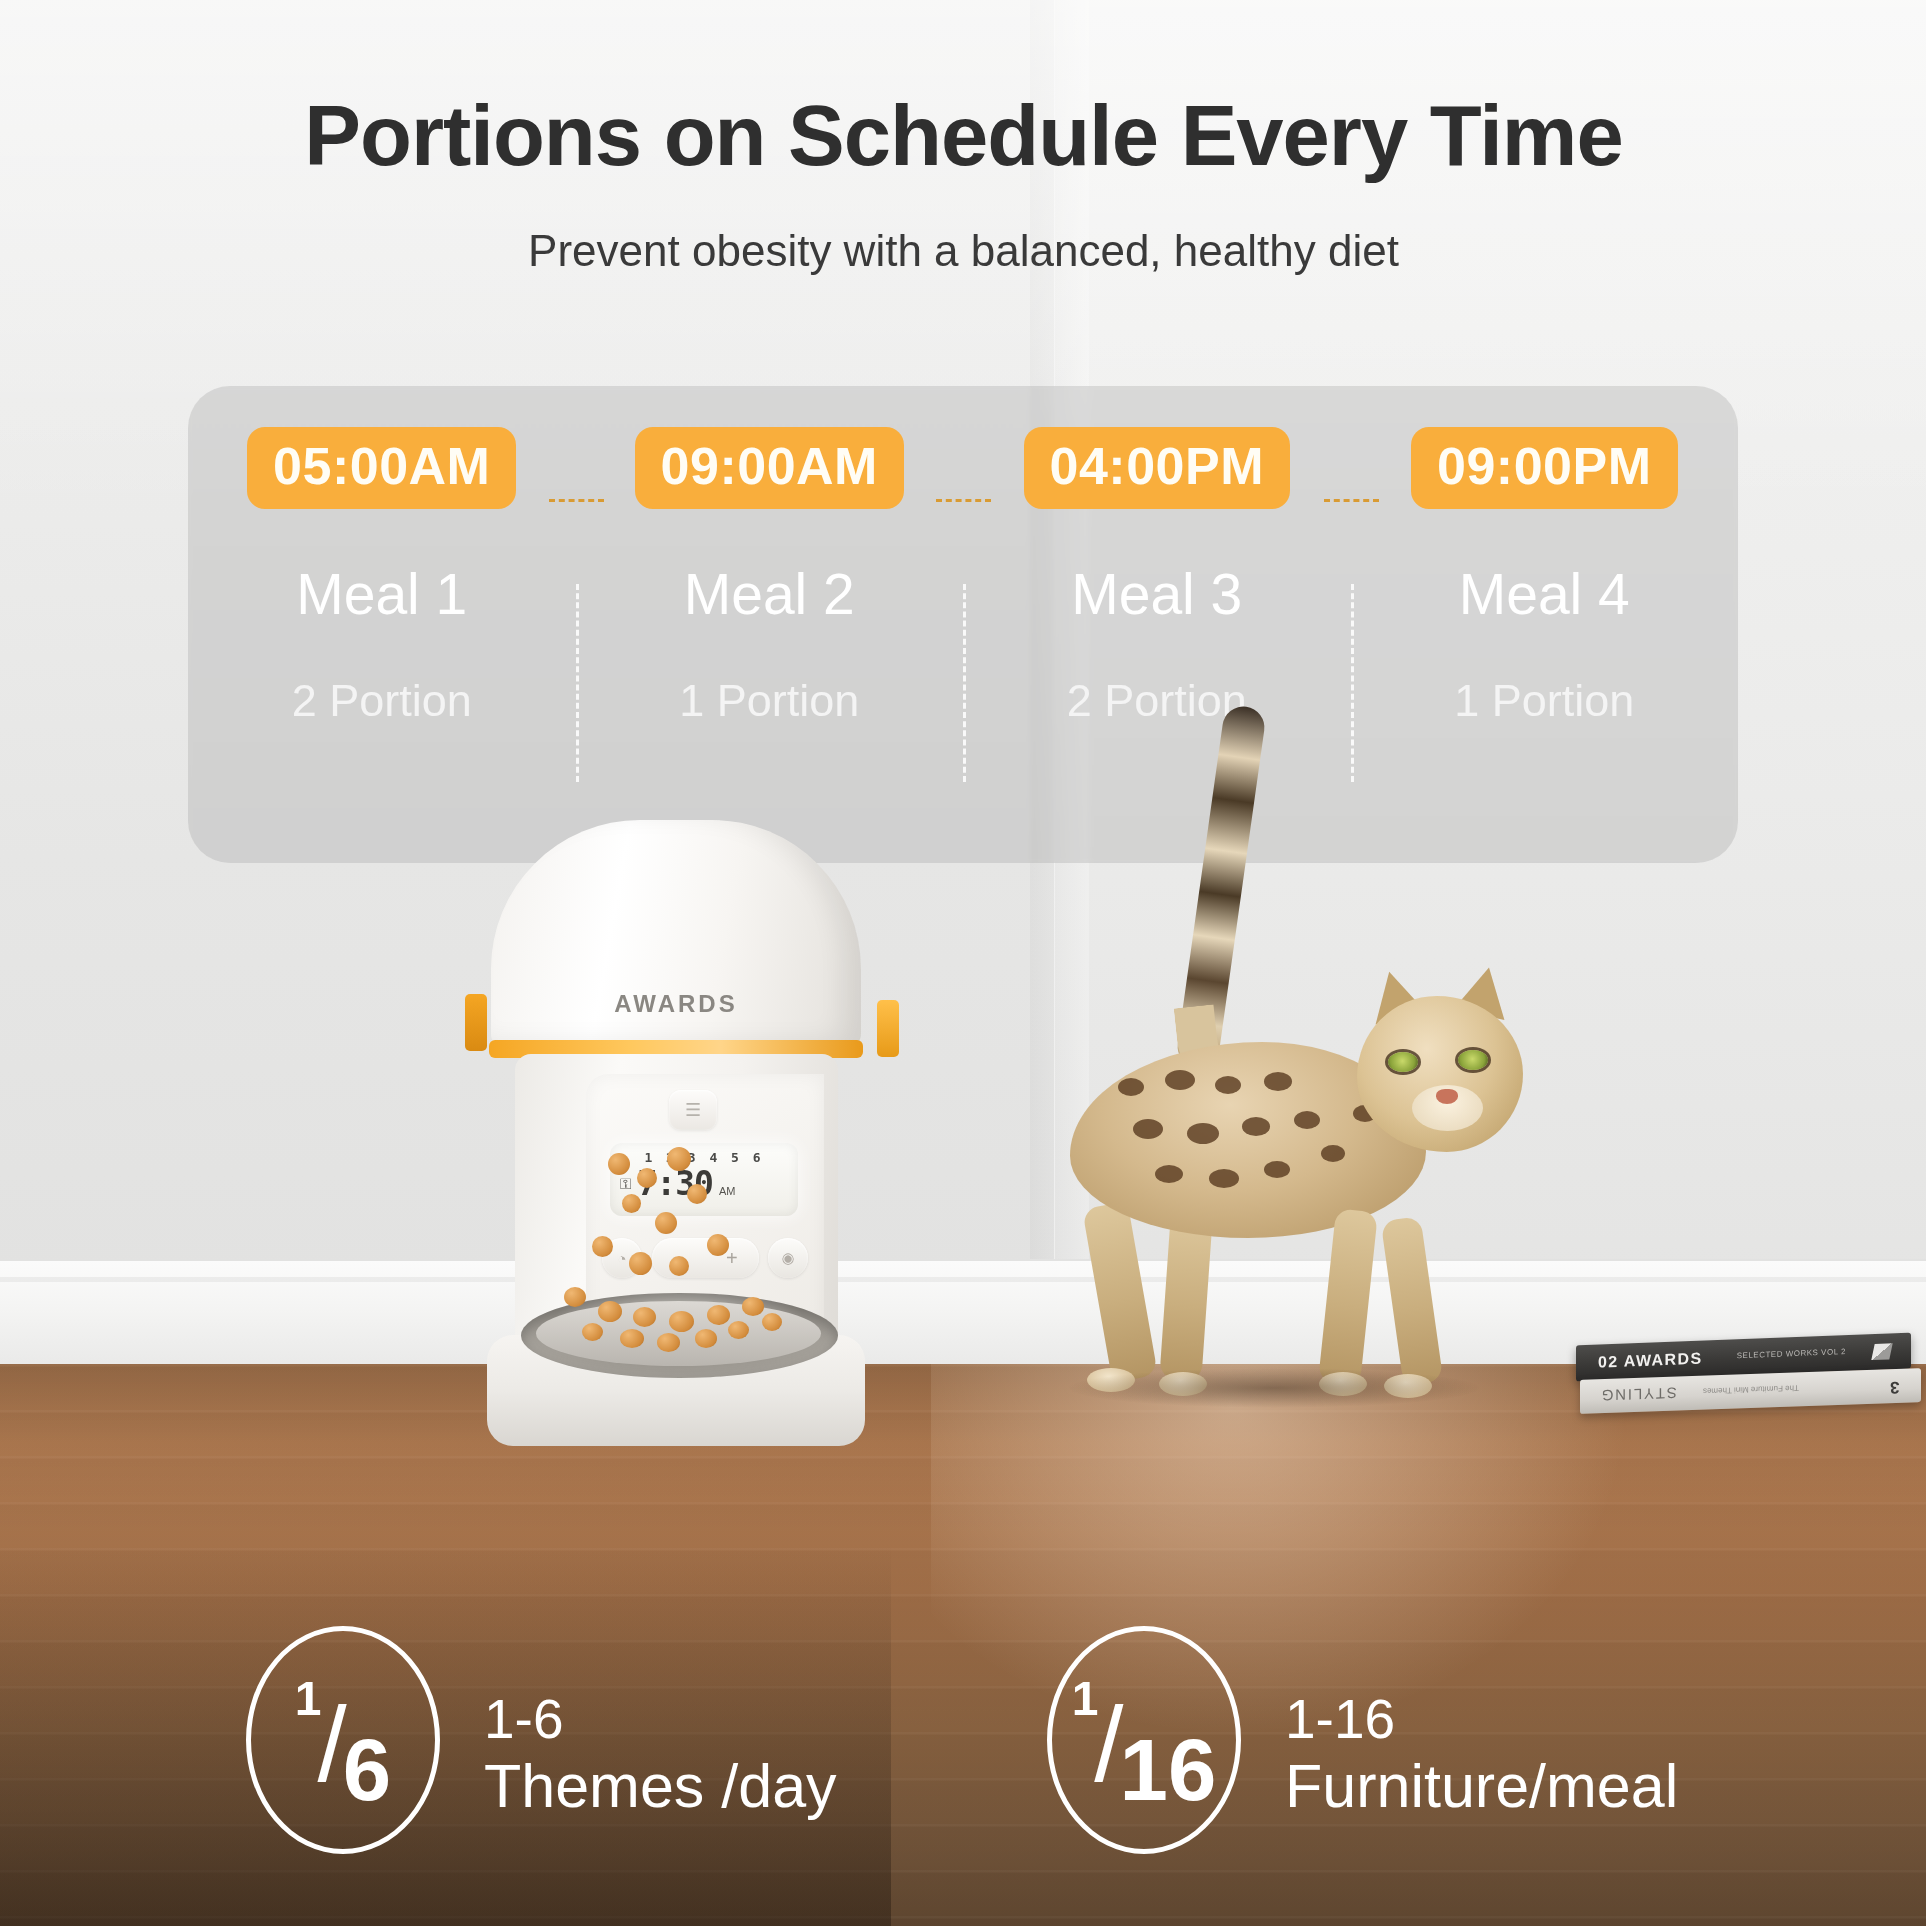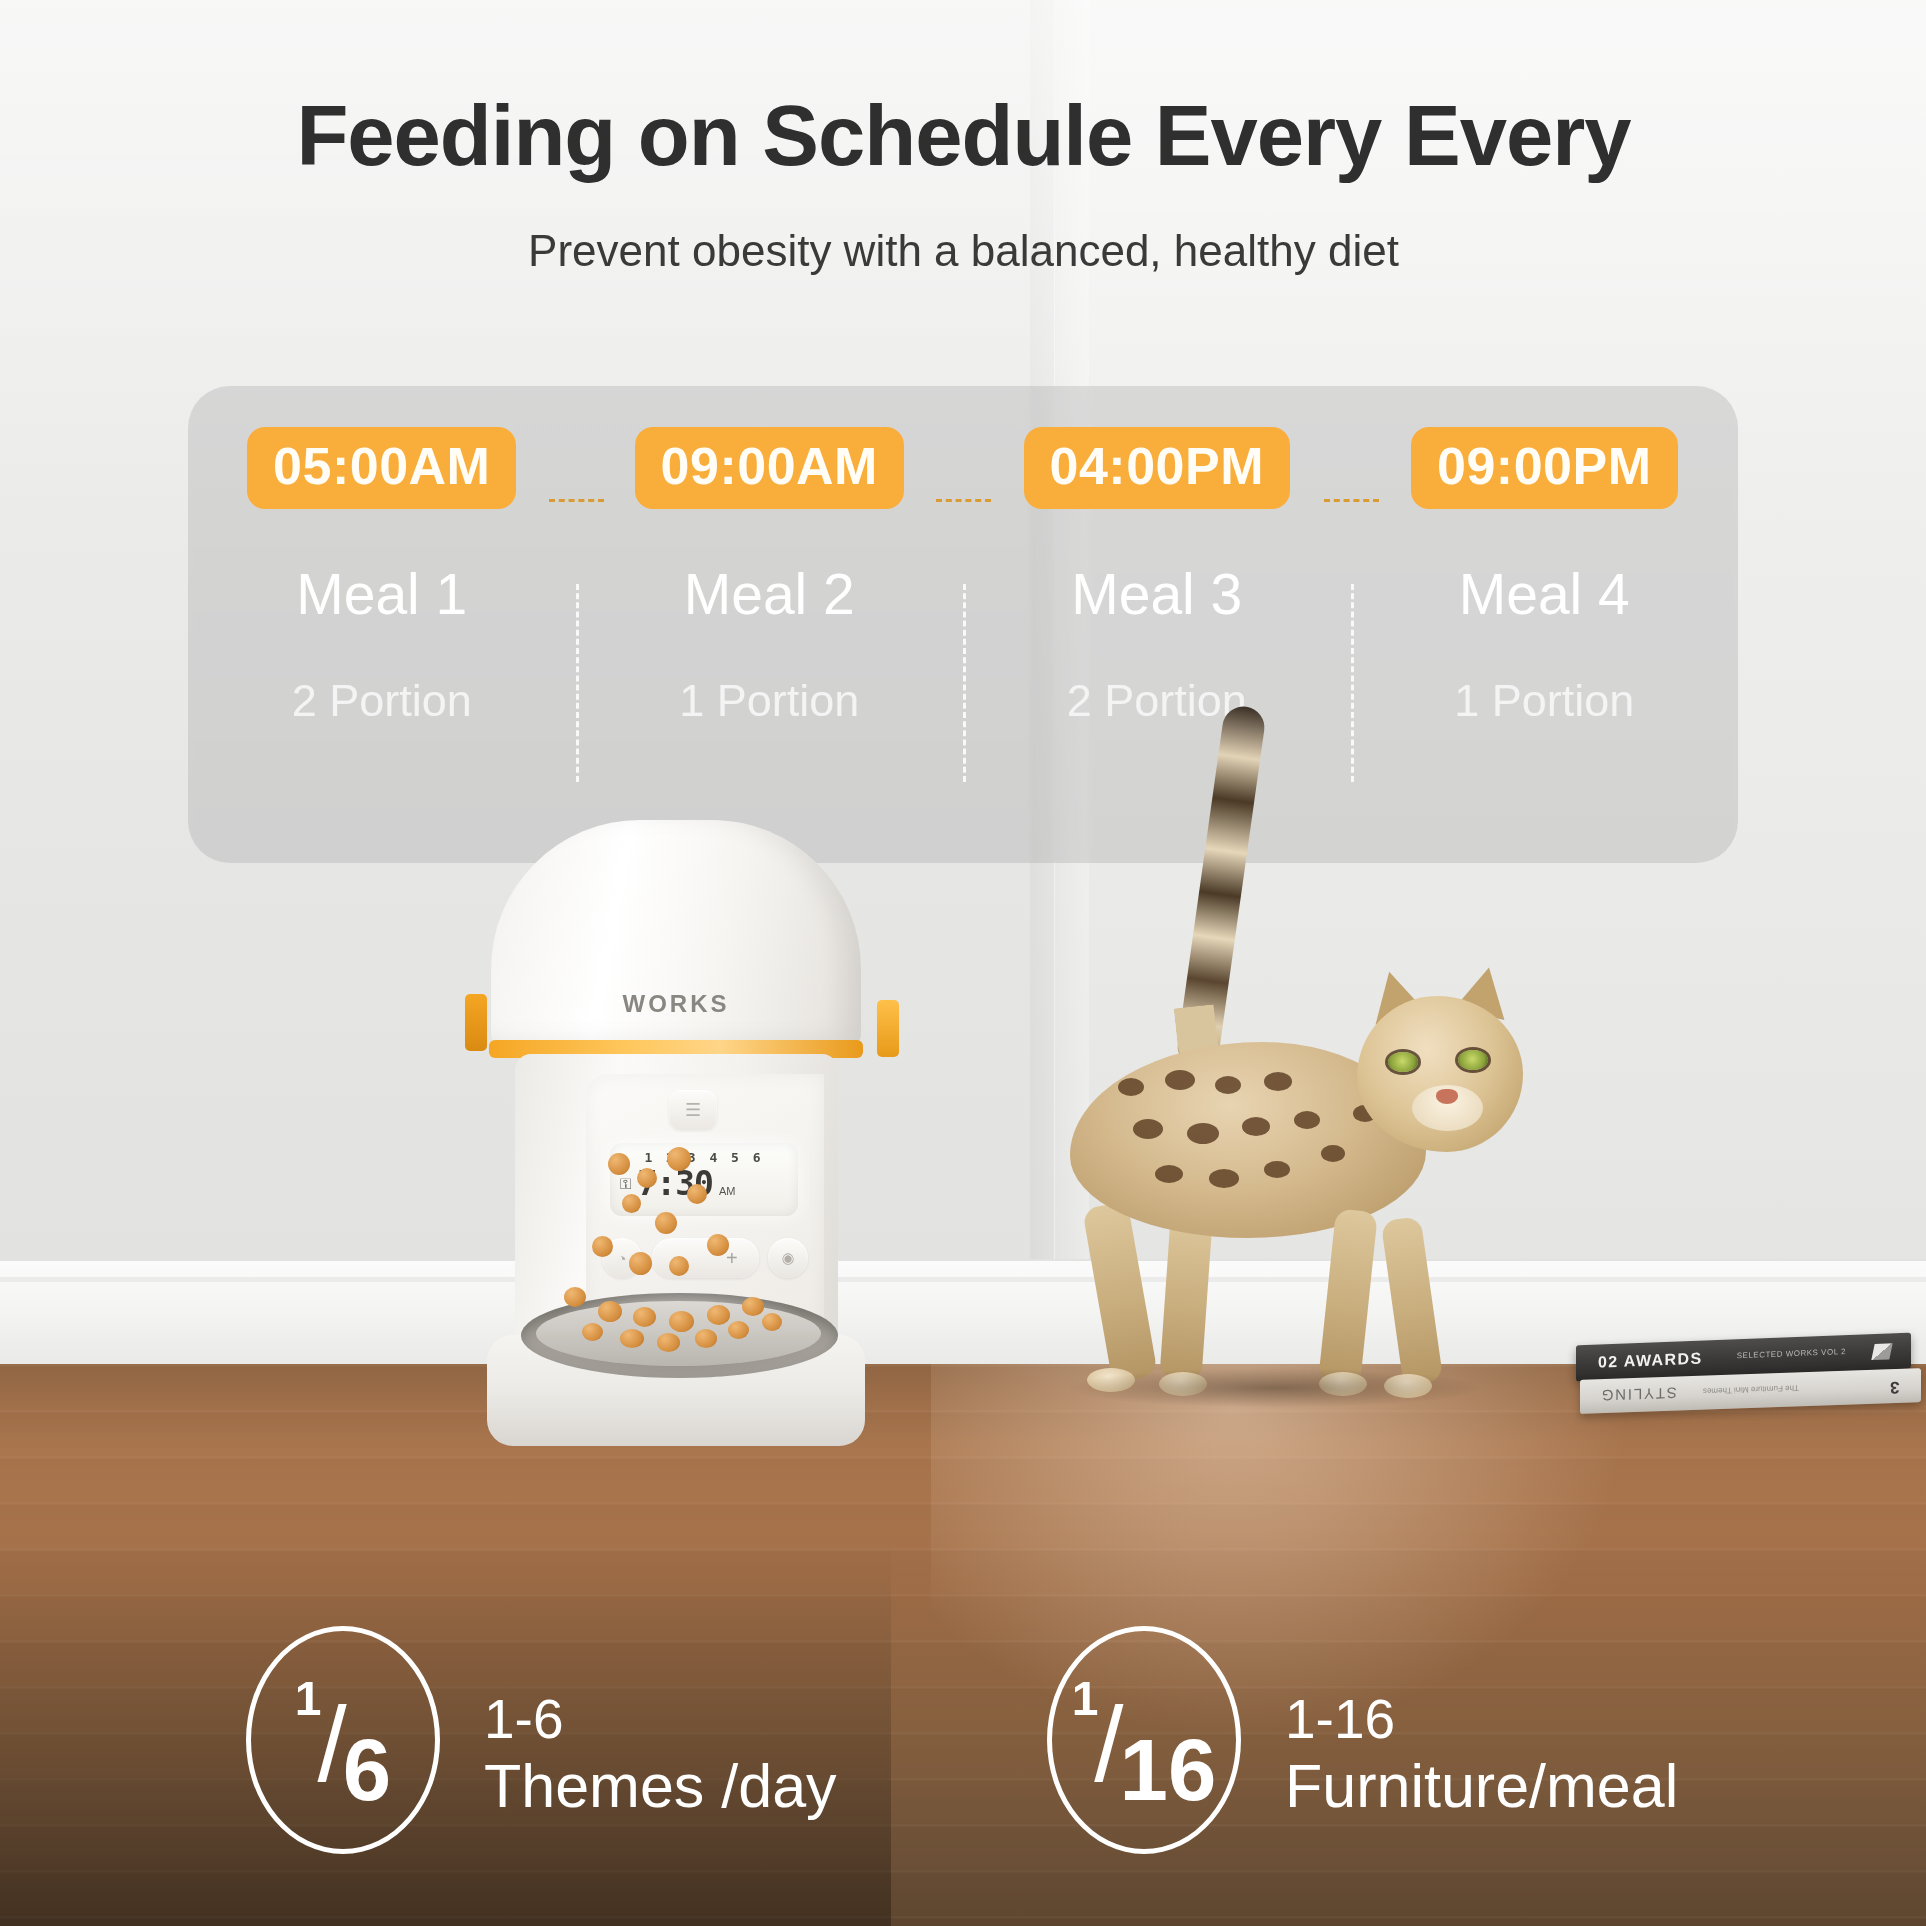--- a/index.html
+++ b/index.html
@@ -386,21 +386,21 @@
   <div class="wall-panel-right"></div>
   <div class="wall-vert-soft"></div>
   <div class="wall-upper-sheen"></div>
   <div class="baseboard"></div>
   <div class="baseboard-lip"></div>
   <div class="floor"></div>
   <div class="floor-planks"></div>
   <div class="floor-sheen"></div>
   <div class="floor-dark-left"></div>
 
-  <div class="title">Feeding on Schedule Every Every</div>
+  <div class="title">Portions on Schedule Every Time</div>
   <div class="subtitle">Prevent obesity with a balanced, healthy diet</div>
 
   <div class="schedule-card">
     <div class="schedule-grid">
 
       <div class="meal-col">
         <div class="time-pill">05:00AM</div>
         <div class="pill-link"></div>
         <div class="meal-label">Meal 1</div>
         <div class="portion-label">2 Portion</div>
@@ -424,21 +424,21 @@
         <div class="time-pill">09:00PM</div>
         <div class="meal-label">Meal 4</div>
         <div class="portion-label">1 Portion</div>
       </div>
 
     </div>
   </div>
 
   <div class="feeder">
     <div class="feeder-lid">
-      <div class="brand">WORKS</div>
+      <div class="brand">AWARDS</div>
     </div>
     <div class="clip-left"></div>
     <div class="clip-right"></div>
     <div class="lid-band"></div>
 
     <div class="feeder-body">
       <div class="panel">
         <div class="btn-top">☰</div>
 
         <div class="lcd">

